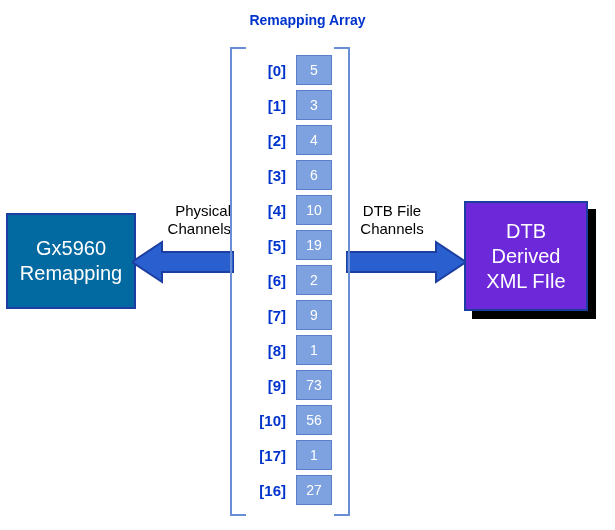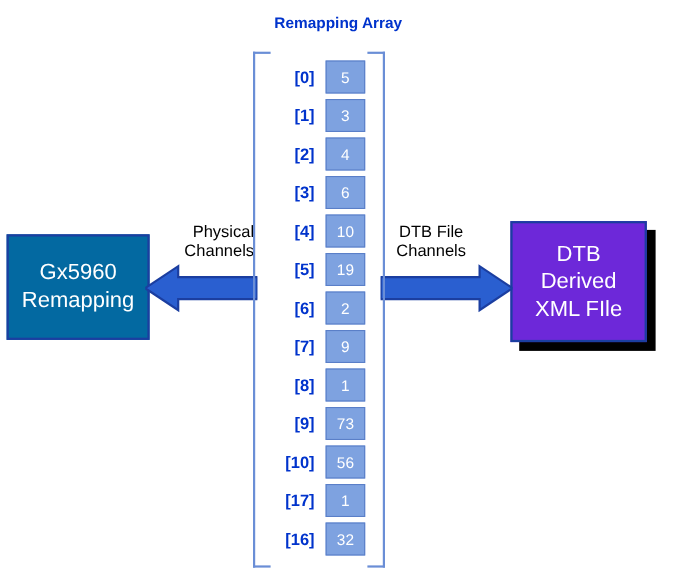--- a/index.html
+++ b/index.html
@@ -218,15 +218,15 @@
   <div class="row">
     <div class="idx">[10]</div>
     <div class="cell">56</div>
   </div>
   <div class="row">
     <div class="idx">[17]</div>
     <div class="cell">1</div>
   </div>
   <div class="row">
     <div class="idx">[16]</div>
-    <div class="cell">32</div>
+    <div class="cell">27</div>
   </div>
 </div>
 
 </body></html>

